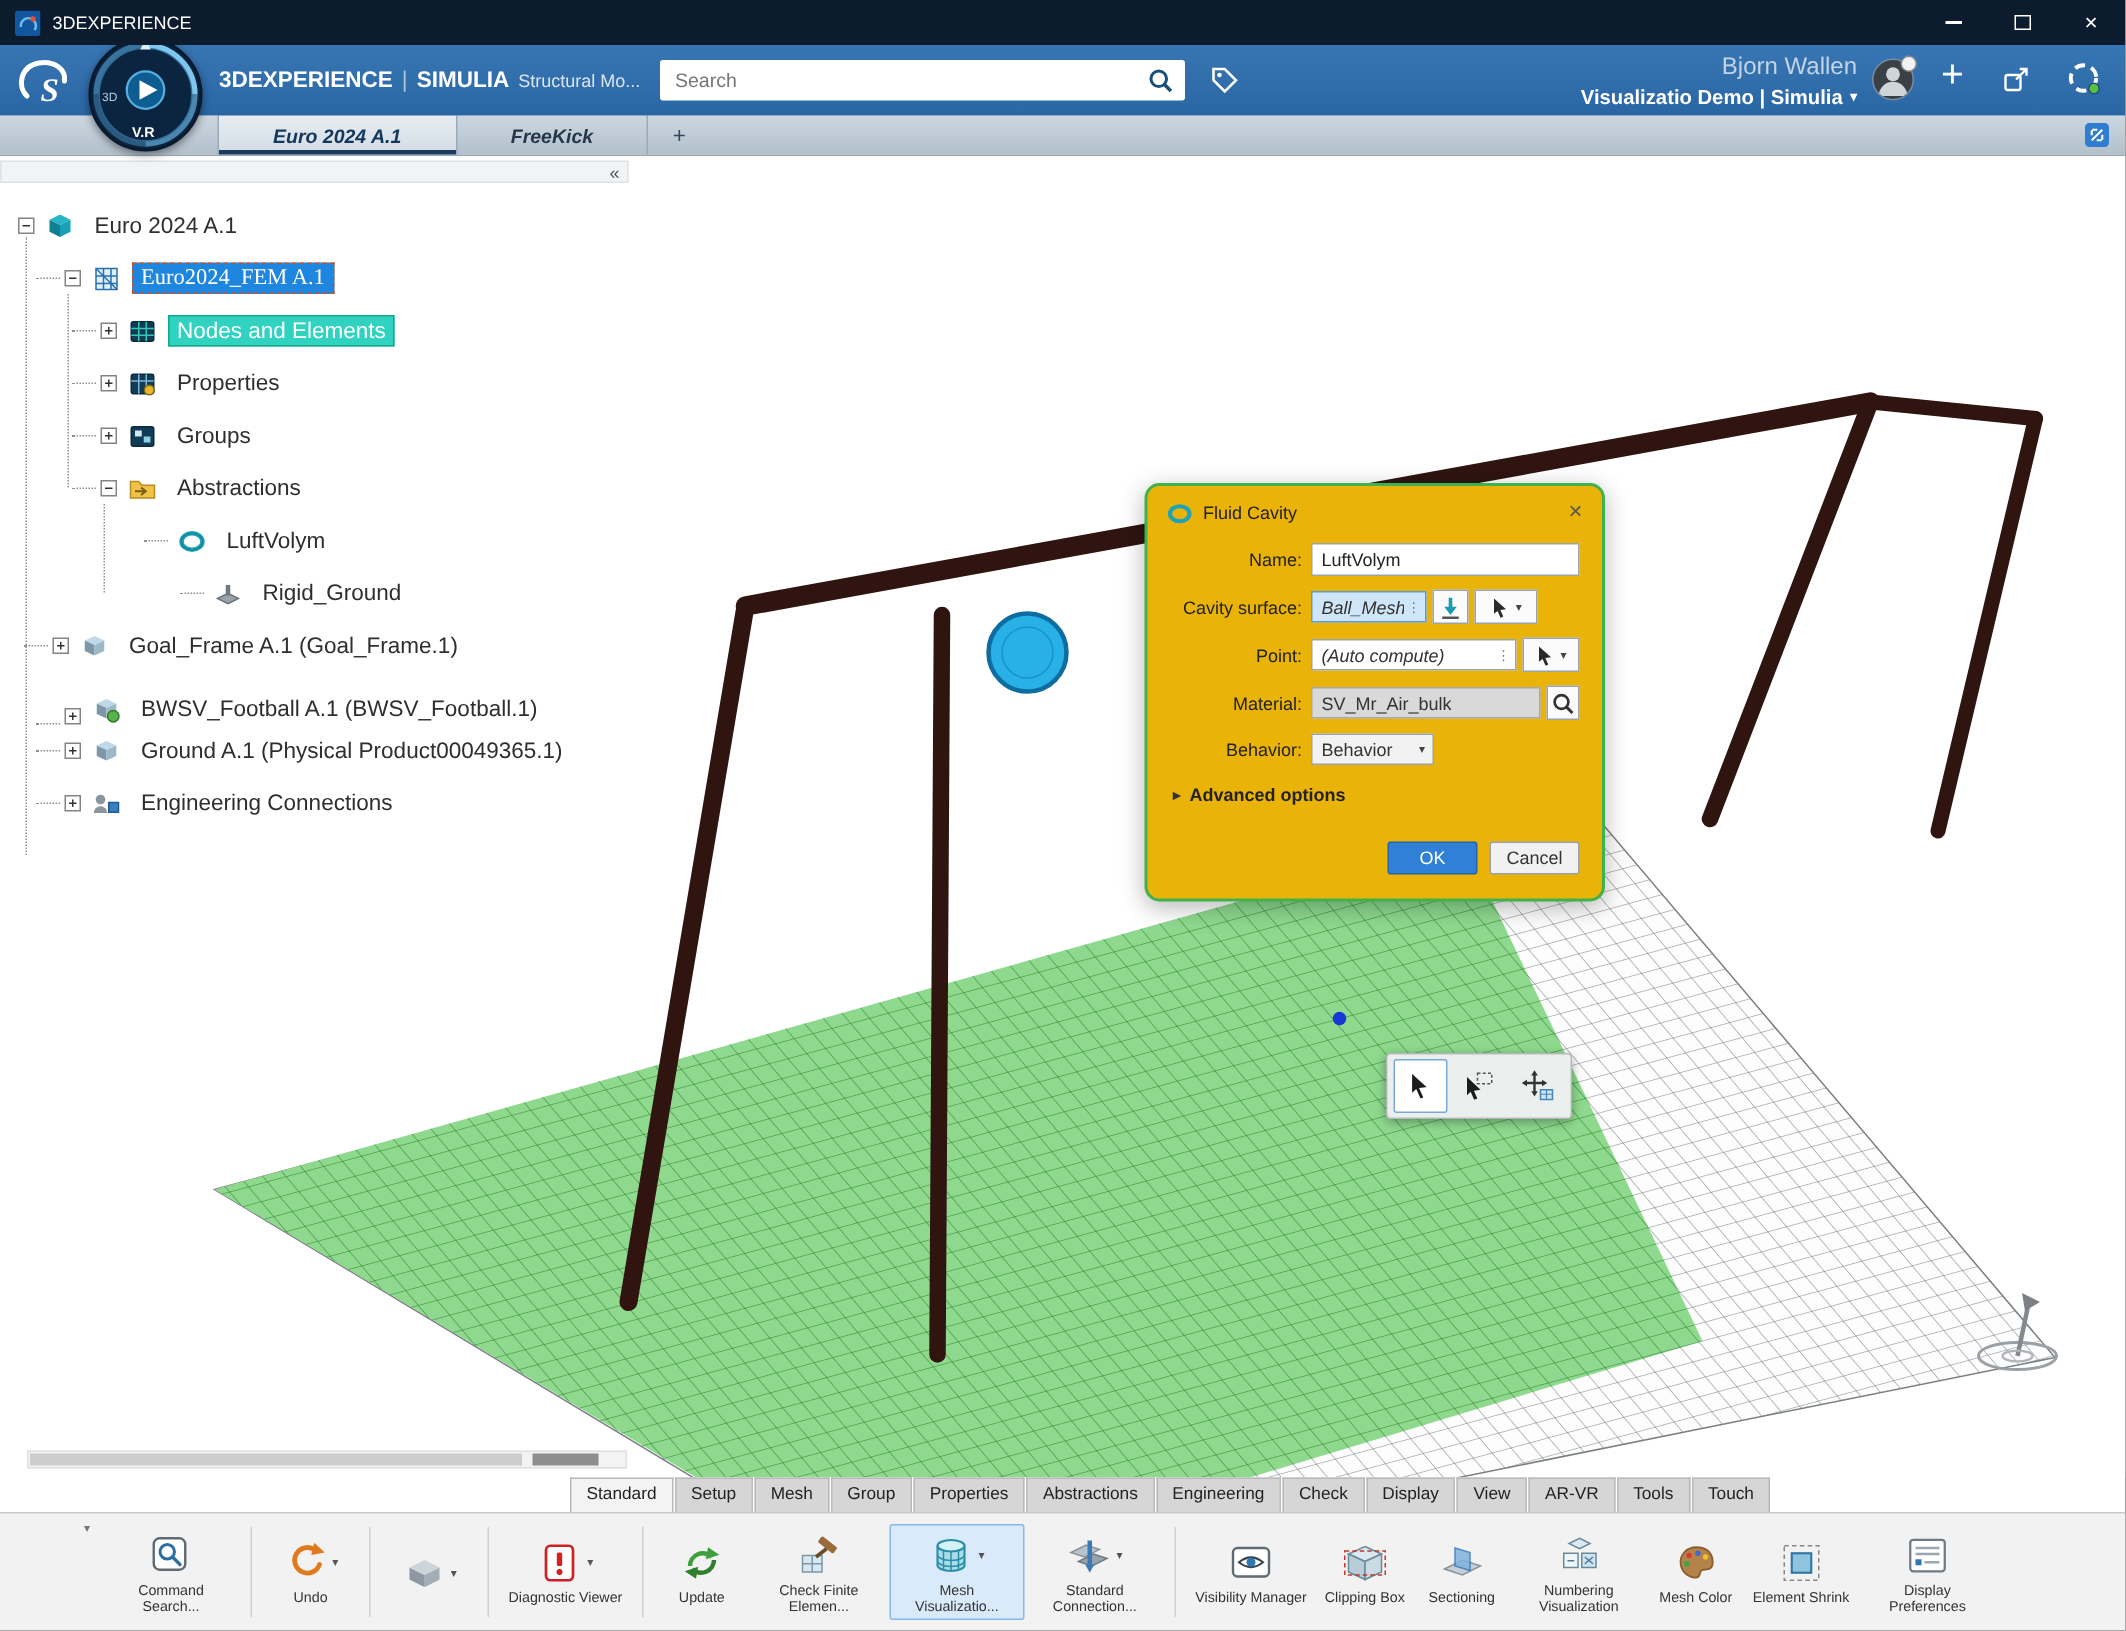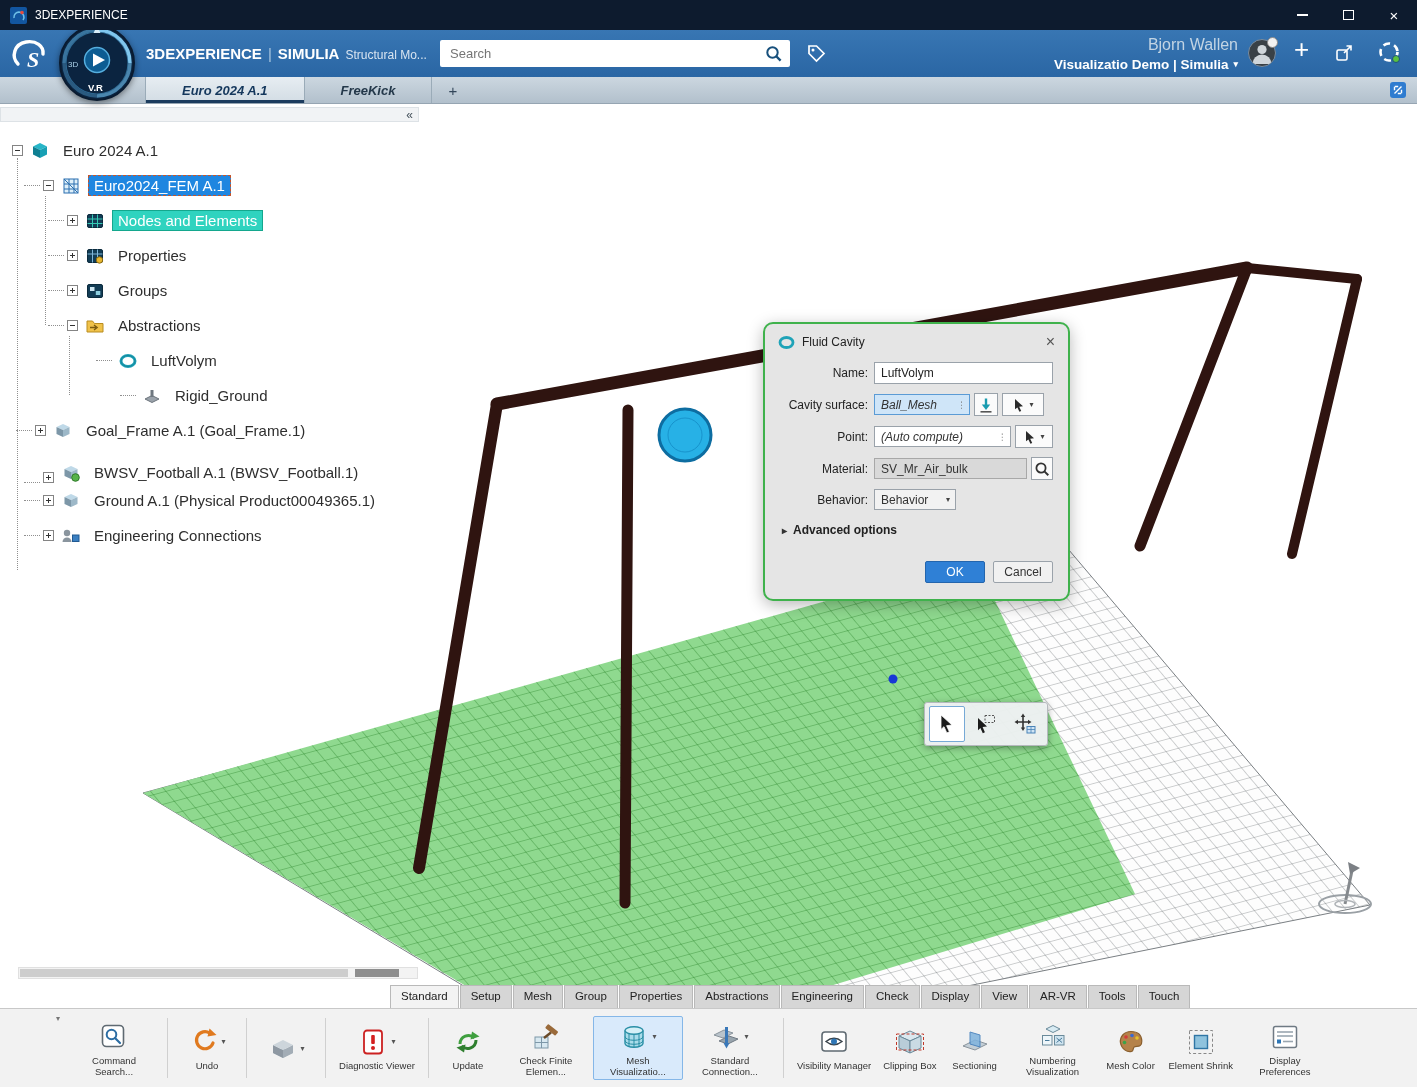--- a/index.html
+++ b/index.html
@@ -79,50 +79,50 @@
 
 
 .viewtools{position:absolute;left:924px;top:702px;width:124px;height:44px;background:rgba(238,240,242,.96);
   border:1px solid #b5b9bd;border-radius:3px;box-shadow:0 2px 7px rgba(0,0,0,.35);
   display:flex;align-items:center;justify-content:space-around;padding:0 3px;z-index:8}
 .vt-btn{width:36px;height:36px;display:flex;align-items:center;justify-content:center;border-radius:2px;
   border:1px solid transparent;background:none}
 .vt-btn.active{background:#fff;border-color:#76a9d6}
 
 
-.dialog{position:absolute;left:763px;top:322px;width:307px;background:#e5e5e5;border:2px solid #3fb24c;border-radius:10px;
+.dialog{position:absolute;left:763px;top:322px;width:307px;background:#eab308;border:2px solid #3fb24c;border-radius:10px;
   box-shadow:0 4px 16px rgba(0,0,0,.28);z-index:12;font-size:12px;color:#333}
 .dlg-head{display:flex;align-items:center;gap:7px;padding:10px 13px 8px}
 .dlg-icon{line-height:0}
 .dlg-title{font-size:12px;color:#222}
 .dlg-close{margin-left:auto;font-size:16px;color:#555;line-height:1;background:none;border:none}
 .dlg-body{padding:4px 15px 16px}
 .frow{display:flex;align-items:center;margin-bottom:9px}
 .frow label{width:88px;text-align:right;margin-right:6px;color:#222;flex:none}
 .name-input{flex:1;height:22px;border:1px solid #9aa2aa;padding:0 6px;font-size:12px;font-family:inherit;color:#222}
-.sel-field{width:96px;height:21px;background:#cfe5f8;border:1px solid #5b9bd5;display:flex;align-items:center;padding:0 3px 0 6px}
+.sel-field{width:77px;height:21px;background:#cfe5f8;border:1px solid #5b9bd5;display:flex;align-items:center;padding:0 3px 0 6px}
 .sel-field i,.txt-field i{font-style:italic;flex:1;overflow:hidden;white-space:nowrap}
 .dots{color:#777;font-size:9px;margin-left:2px}
 .txt-field{height:21px;border:1px solid #9aa2aa;background:#fff;display:flex;align-items:center;padding:0 3px 0 6px}
 .txt-field.auto{width:150px}
 .txt-field.gray{width:168px;background:#d9d9d9;border-color:#a8a8a8}
 .sq-btn{width:24px;height:23px;margin-left:4px;background:#fbfbfb;border:1px solid #9aa2aa;display:flex;align-items:center;justify-content:center;padding:0}
 .combo-btn{width:42px;height:23px;margin-left:4px;background:#fbfbfb;border:1px solid #9aa2aa;display:flex;align-items:center;justify-content:center;gap:3px;padding:0}
 .caret{font-size:8px;color:#444}
 .select{width:82px;height:21px;border:1px solid #9aa2aa;background:#f2f2f2;display:flex;align-items:center;padding:0 5px 0 6px}
 .select .caret{margin-left:auto}
 .adv{display:flex;align-items:center;gap:6px;font-weight:bold;color:#222;margin:13px 0 24px 2px}
 .tri{font-size:10px;color:#333}
 .dlg-btns{display:flex;justify-content:flex-end;gap:8px}
 .dlg-btns button{width:60px;height:22px;font-size:12px;font-family:inherit;border-radius:2px}
 .ok{background:#2f80d6;border:1px solid #2365ad;color:#fff}
 .cancel{background:#f1f1f1;border:1px solid #9aa2aa;color:#333}
 
 
-.ribbontabs{position:absolute;left:390px;top:985px;height:28px;display:flex;z-index:9}
+.ribbontabs{position:absolute;left:380px;top:985px;height:28px;display:flex;z-index:9}
 .rtab{padding:4px 10px 0;font-size:11.5px;color:#222;background:#d6d6d6;border:1px solid #b9b9b9;border-bottom:none;margin-right:1px;height:23px}
 .rtab.active{background:#f3f3f3}
 
 
 .actionbar{position:absolute;left:0;right:0;bottom:0;height:79px;background:#f2f2f2;border-top:1px solid #c8c8c8;
   display:flex;align-items:center;padding-left:56px;z-index:9}
 .ab-chevron{align-self:flex-start;margin:5px 8px 0 0;font-size:8px;color:#777;background:none;border:none}
 .ab-item{display:flex;flex-direction:column;align-items:center;min-width:62px;max-width:90px;padding:4px 4px 2px;
   border:1px solid transparent;border-radius:2px;margin:0 1px}
 .ab-item.hl{background:#d9eafb;border-color:#85b7e8}
@@ -289,21 +289,21 @@
     <div class="tree-rows">
         <div class="trow" style="padding-left: 12px;">
           <span class="tbox minus"></span>
           <span class="ticon"><svg width="20" height="20" viewBox="0 0 20 20">
               <polygon points="10,2 17,5.5 10,9 3,5.5" fill="#27b6c8"></polygon>
               <polygon points="3,5.5 10,9 10,17 3,13.5" fill="#0f7f92"></polygon>
               <polygon points="17,5.5 10,9 10,17 17,13.5" fill="#18a0b4"></polygon>
             </svg></span>
           <span class="tlabel">Euro 2024 A.1</span>
         </div>
-        <div class="trow" style="padding-left: 24px;">
+        <div class="trow" style="padding-left: 24px; font-family: Liberation Serif, serif;">
           <span class="conn"></span>
           <span class="tbox minus"></span>
           <span class="ticon"><svg width="20" height="20" viewBox="0 0 20 20">
               <rect x="3" y="3" width="14" height="14" fill="#dff0fa" stroke="#2a6fb0"></rect>
               <path d="M3,8 H17 M3,13 H17 M8,3 V17 M13,3 V17 M3,3 L17,17" stroke="#2a6fb0" stroke-width="1" fill="none"></path>
             </svg></span>
           <span class="tlabel hl-blue">Euro2024_FEM A.1</span>
         </div>
         <div class="trow" style="padding-left: 48px;">
           <span class="conn"></span>

